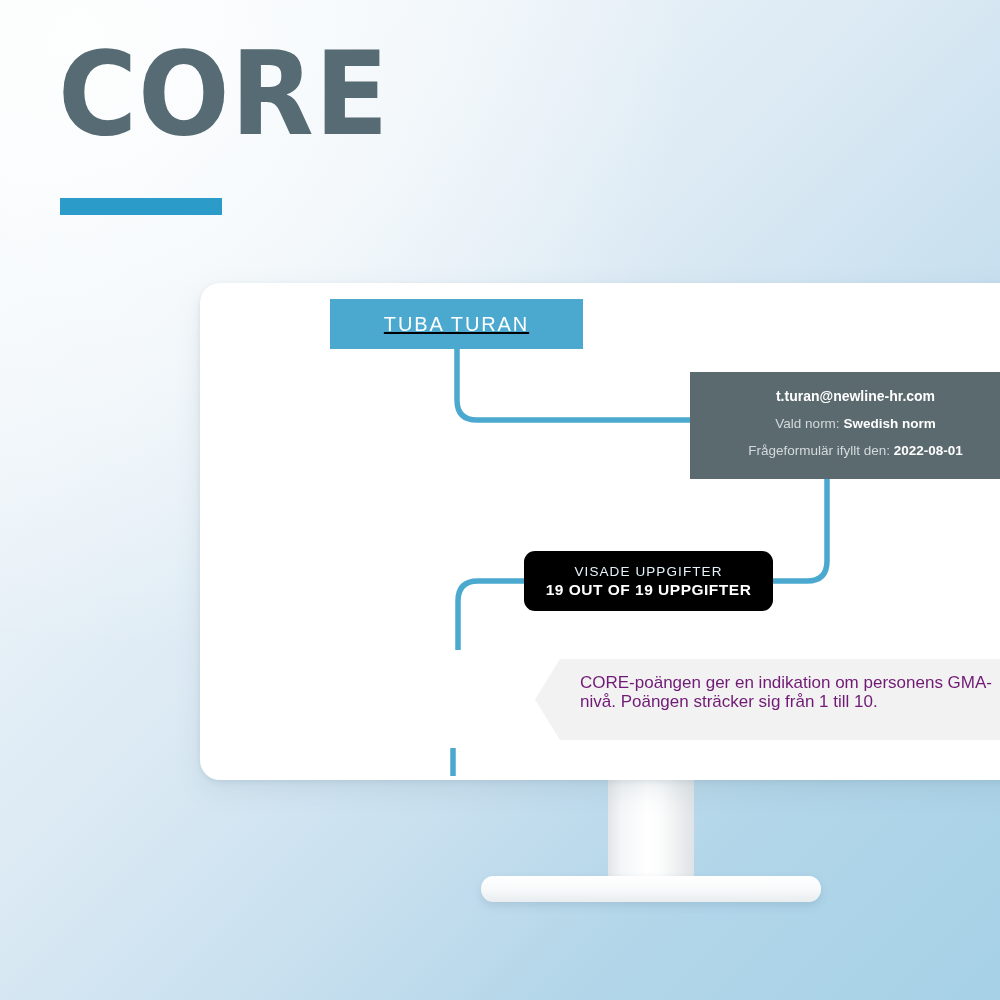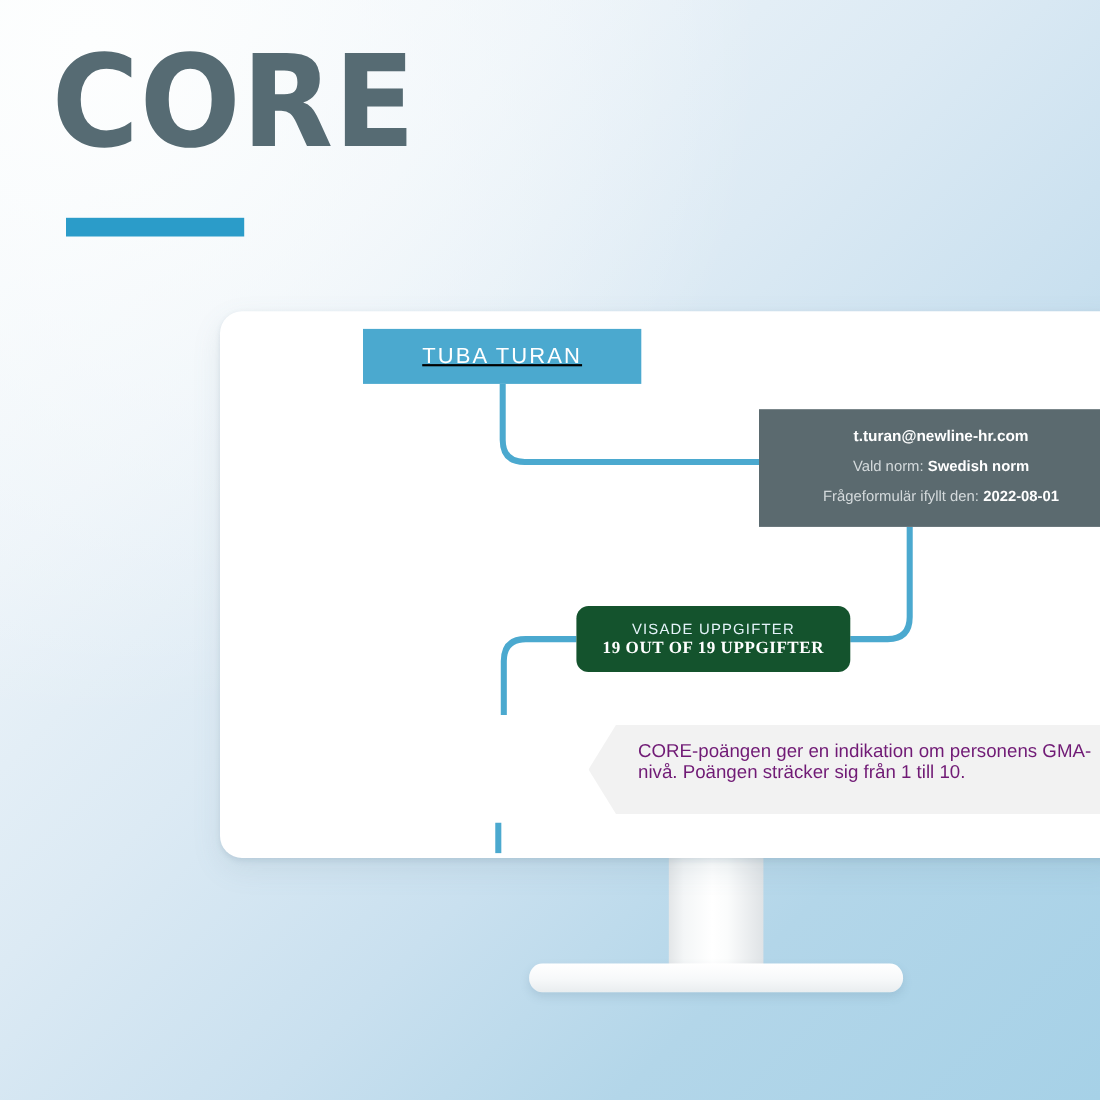--- a/index.html
+++ b/index.html
@@ -22,21 +22,21 @@
         #eaf2f8 26%,
         #dceaf4 44%,
         #c9e0ef 62%,
         #b3d6e9 78%,
         #a6d1e7 100%);
     overflow:hidden;
   }
 
   
   #brand {
-    position:absolute; left:47px; top:38px;
+    position:absolute; left:58px; top:38px;
     width:420px; height:180px;
   }
   #brand-title {
     font-family:"DejaVu Sans", sans-serif;
     font-size:116px;
     font-weight:bold;
     letter-spacing:1px;
     color:#566b73;
     line-height:112px;
     transform:scaleX(0.93);
@@ -120,30 +120,30 @@
     padding:5px 14px 5px 0;
   }
   #info-panel .row.email { color:#ffffff; font-weight:bold; font-size:14px; }
   #info-panel .row b { color:#ffffff; font-weight:bold; }
 
   
   #tasks-box {
     position:absolute;
     left:320px; top:264px;
     width:249px; height:60px;
-    background:#14532d;
+    background:#000000;
     border-radius:11px;
     display:flex; flex-direction:column;
     align-items:center; justify-content:center;
   }
   #tasks-box .t1 {
     color:#e4f3f9; font-size:13.5px; letter-spacing:1.1px; line-height:17px;
   }
   #tasks-box .t2 {
-    color:#ffffff; font-size:15.5px; font-weight:bold; letter-spacing:0.5px; line-height:19px;font-family:Liberation Serif, serif;
+    color:#ffffff; font-size:15.5px; font-weight:bold; letter-spacing:0.5px; line-height:19px;
   }
 
   
   #score-card {
     position:absolute;
     left:188px; top:363px;
     width:122px; height:98px;
   }
   #score-head {
     height:31px;

